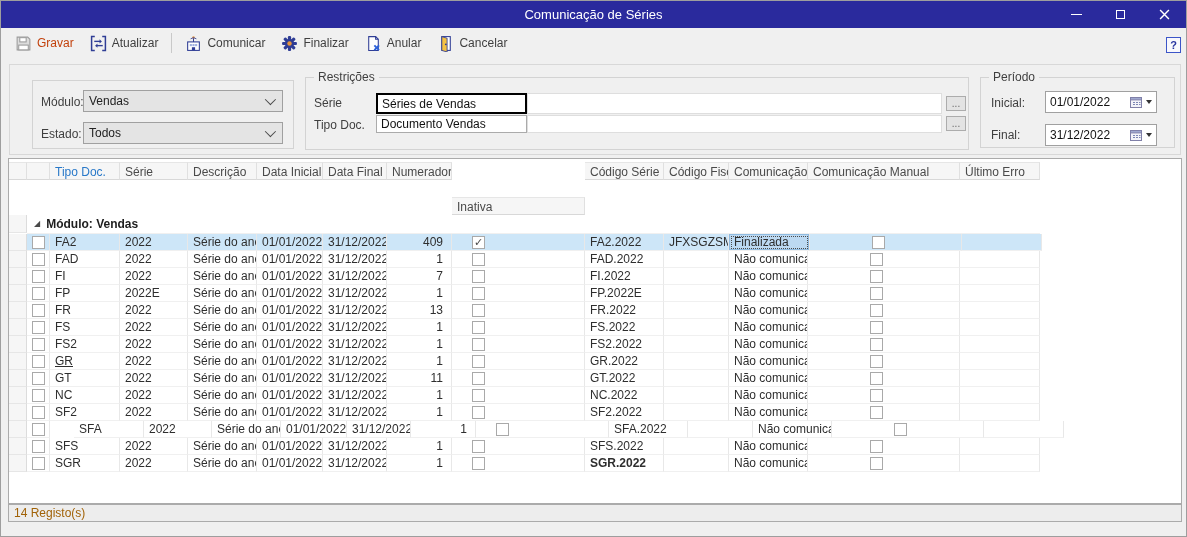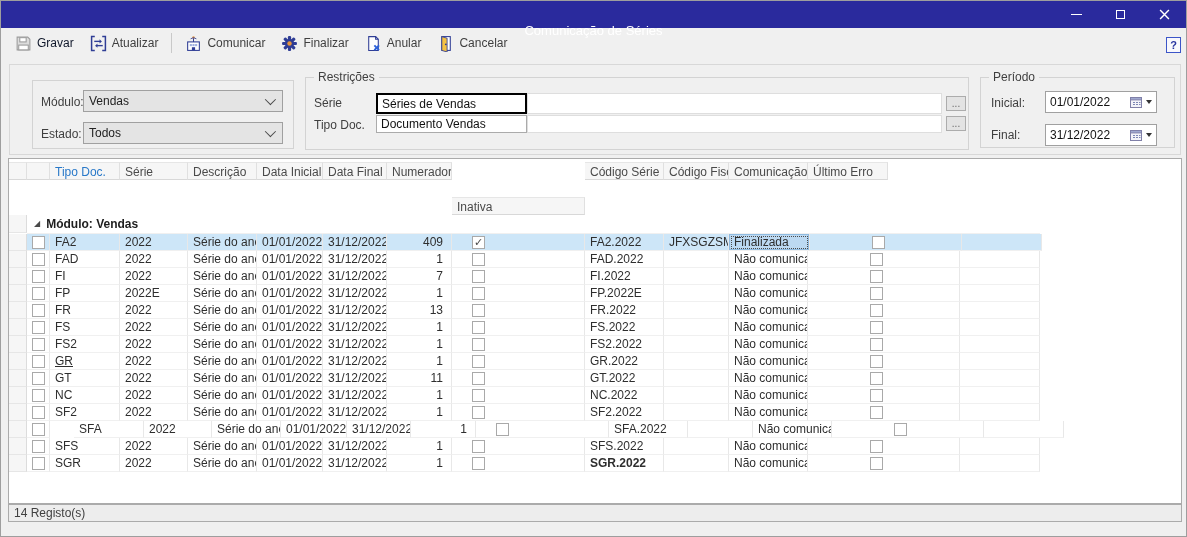--- a/index.html
+++ b/index.html
@@ -2,31 +2,31 @@
 <html><head>
 <meta charset="utf-8">
 <style>
   html,body{margin:0;padding:0;}
   body{width:1187px;height:537px;position:relative;background:#F0F0F0;
        font-family:"Liberation Sans","DejaVu Sans",sans-serif;font-size:12px;color:#2E2E2E;overflow:hidden;}
   .window{position:absolute;inset:0;border:1px solid #9E9E9E;box-sizing:border-box;}
 
   
   .titlebar{position:absolute;left:0;top:0;width:100%;height:27px;background:#2A2A9D;}
-  .titlebar .title{position:absolute;left:0;right:0;top:16px;height:27px;line-height:27px;
+  .titlebar .title{position:absolute;left:0;right:0;top:0;height:27px;line-height:27px;
        text-align:center;color:#FFFFFF;font-size:13px;}
   .win-controls{position:absolute;right:0;top:0;height:27px;display:flex;z-index:2;}
   .wc{width:44px;height:27px;display:flex;align-items:center;justify-content:center;cursor:default;}
   .glyph-min{width:11px;height:1px;background:#fff;}
   .glyph-max{width:9px;height:9px;border:1px solid #fff;box-sizing:border-box;}
 
   
   .toolbar{position:absolute;left:0;top:27px;width:100%;height:30px;display:flex;align-items:center;padding-left:6px;box-sizing:border-box;}
   .tbtn{display:flex;align-items:center;gap:5px;padding:3px 8px;color:#3F3F3F;white-space:nowrap;}
-  .tbtn.disabled{color:#0f172a;justify-content:space-between;}
+  .tbtn.disabled{color:#c2410c;justify-content:space-between;}
   .tsep{width:1px;height:20px;background:#C9C9C9;margin:0 5px;}
   .help-btn{position:absolute;right:5px;top:36px;width:15px;height:16px;background:#F8F8FC;
        border:1px solid #3C55C8;color:#2834A0;font-weight:bold;font-size:11px;line-height:14px;
        text-align:center;padding:0;font-family:inherit;}
 
   
   .filter-panel{position:absolute;left:8px;top:63px;width:1172px;height:91px;border:1px solid #D8D8D8;box-sizing:border-box;background:#F0F0F0;}
   .groupbox{position:absolute;border:1px solid #D3D3D3;box-sizing:border-box;}
   .groupbox .caption{position:absolute;top:-8px;left:8px;background:#F0F0F0;padding:0 4px;color:#3F3F3F;}
   .flabel{position:absolute;color:#3F3F3F;white-space:nowrap;}
@@ -68,21 +68,21 @@
   .checkbox{display:inline-block;width:13px;height:13px;border:1px solid #A9A9A9;background:#fff;
        box-sizing:border-box;position:relative;flex-shrink:0;}
   .checkbox.checked::after{content:"\2713";position:absolute;left:1px;top:-3px;font-size:11px;color:#4A4A4A;}
   .group-row{display:flex;width:1031px;}
   .group-cell{height:18px;line-height:18px;flex:1;background:#fff;border-bottom:1px solid #F0F0F0;
        font-weight:bold;color:#1E1E1E;display:flex;align-items:center;}
   .tri{font-size:8px;color:#4A4A4A;margin:0 6px 0 7px;}
 
   
   .statusbar{position:absolute;left:7px;top:503px;width:1174px;height:18px;background:#EDEDED;
-       border:1px solid #ABABAB;box-sizing:border-box;line-height:16px;padding-left:5px;color:#404040;}
+       border:1px solid #ABABAB;box-sizing:border-box;line-height:16px;padding-left:5px;color:#a16207;}
 </style>
 </head>
 <body>
 
 <div class="window">
 
   <div class="titlebar">
     <div class="title">Comunicação de Séries</div>
     <div class="win-controls">
       <div class="wc">
@@ -246,20 +246,21 @@
           <div class="hcell sorted" style="width: 70px;">Tipo Doc.</div>
           <div class="hcell" style="width: 68px;">Série</div>
           <div class="hcell" style="width: 69px;">Descrição</div>
           <div class="hcell" style="width: 66px;">Data Inicial</div>
           <div class="hcell" style="width: 64px;">Data Final</div>
           <div class="hcell" style="width: 65px;">Numerador</div>
           <div class="hcell" style="width: 133px; margin-top: 35px;">Inativa</div>
           <div class="hcell" style="width: 79px;">Código Série</div>
           <div class="hcell" style="width: 65px;">Código Fiscal</div>
           <div class="hcell" style="width: 79px;">Comunicação</div>
+          <div class="hcell" style="width: 152px;">Comunicação Manual</div>
           <div class="hcell" style="width: 80px;">Último Erro</div>
         </div>
         <div class="group-row">
           <div class="cell ind" style="height: 18px;"></div>
           <div class="group-cell">
             <span class="tri">◢</span>
             <span>Módulo: Vendas</span>
           </div>
         </div>
         <div class="grid-row sel">

